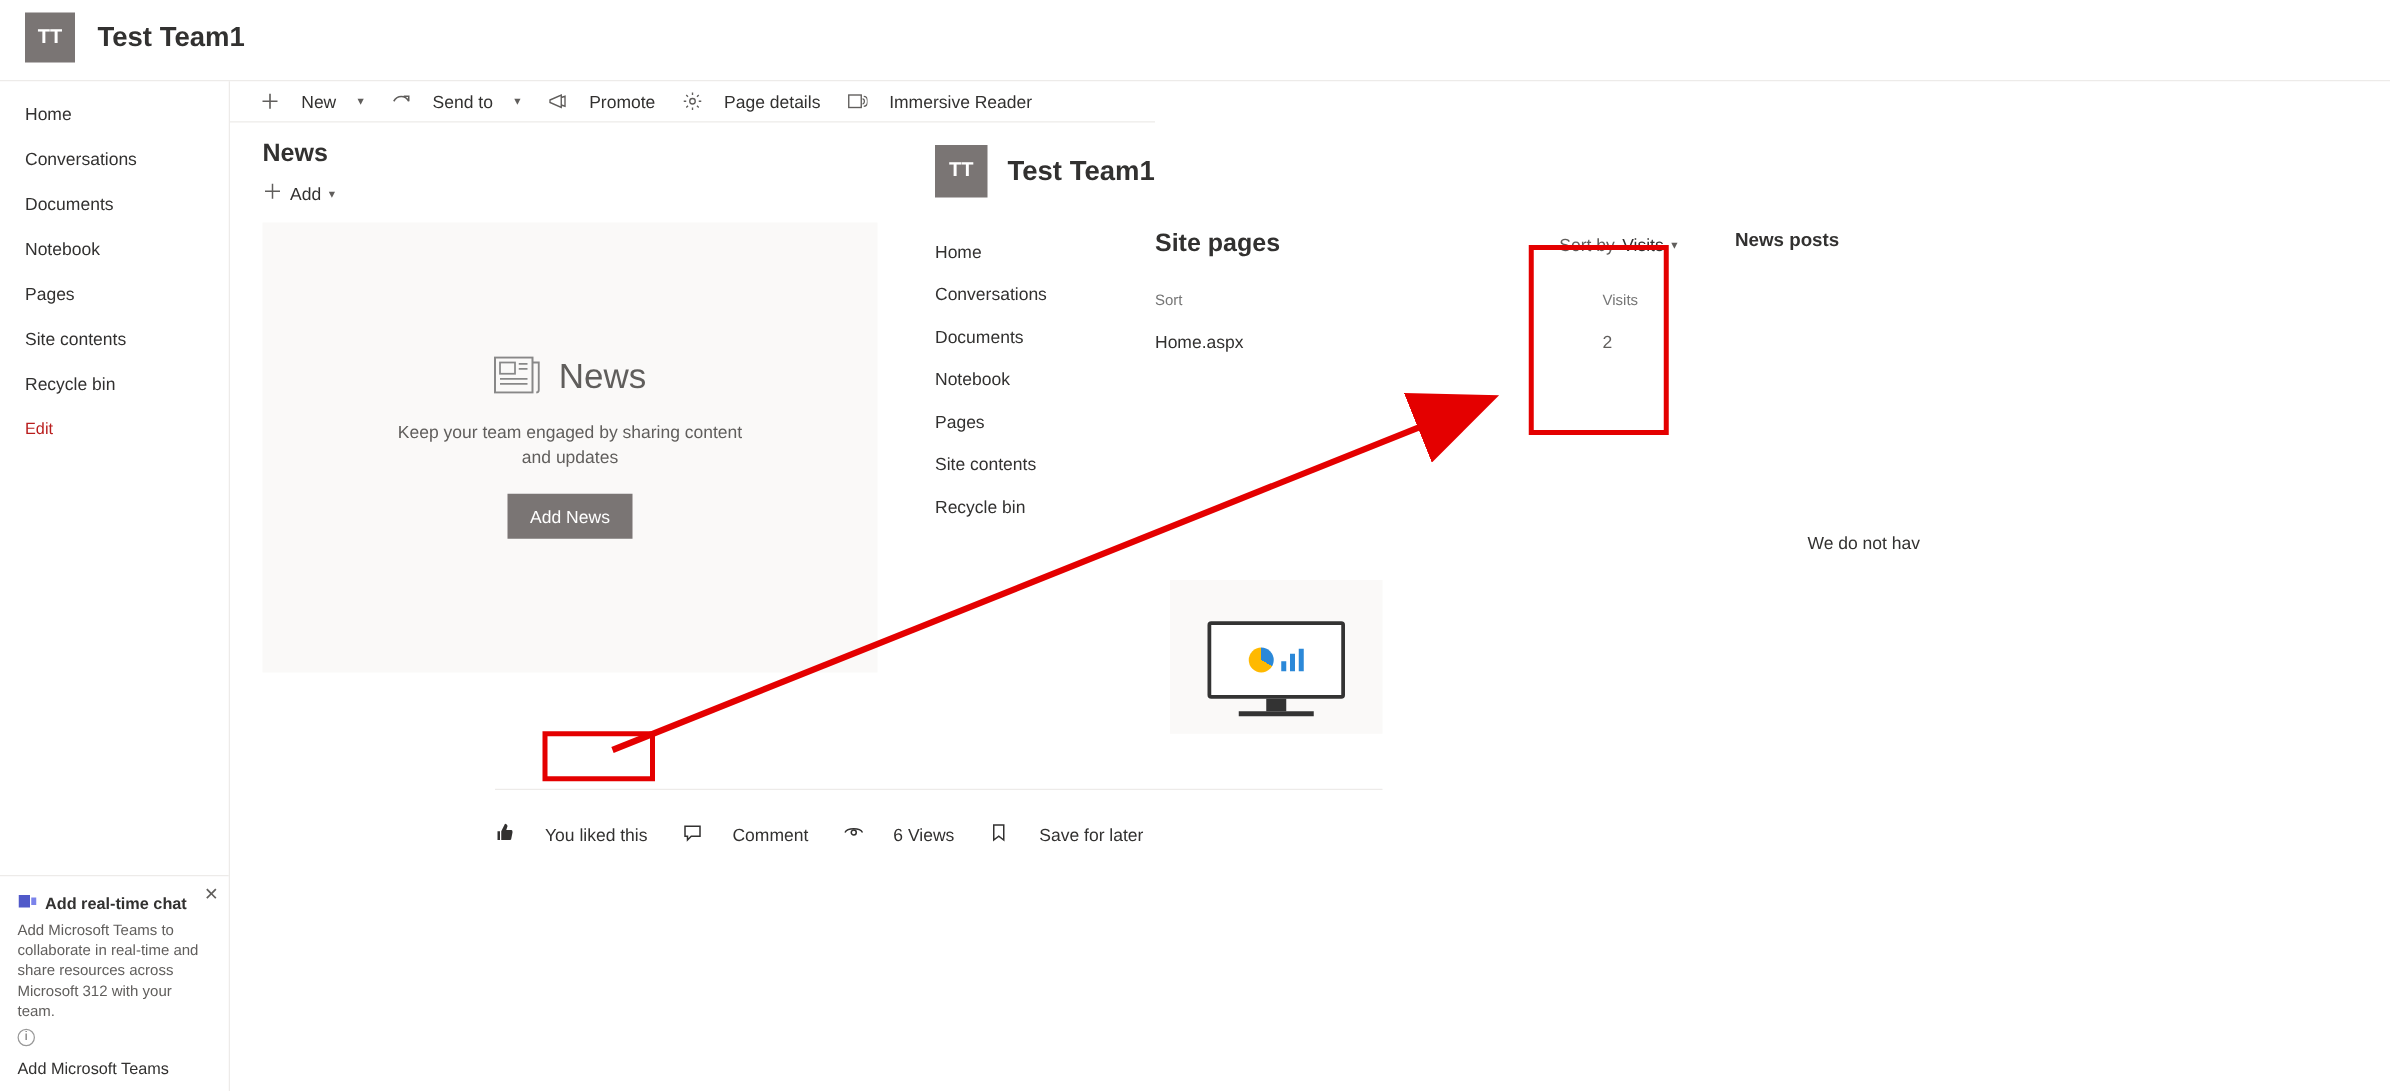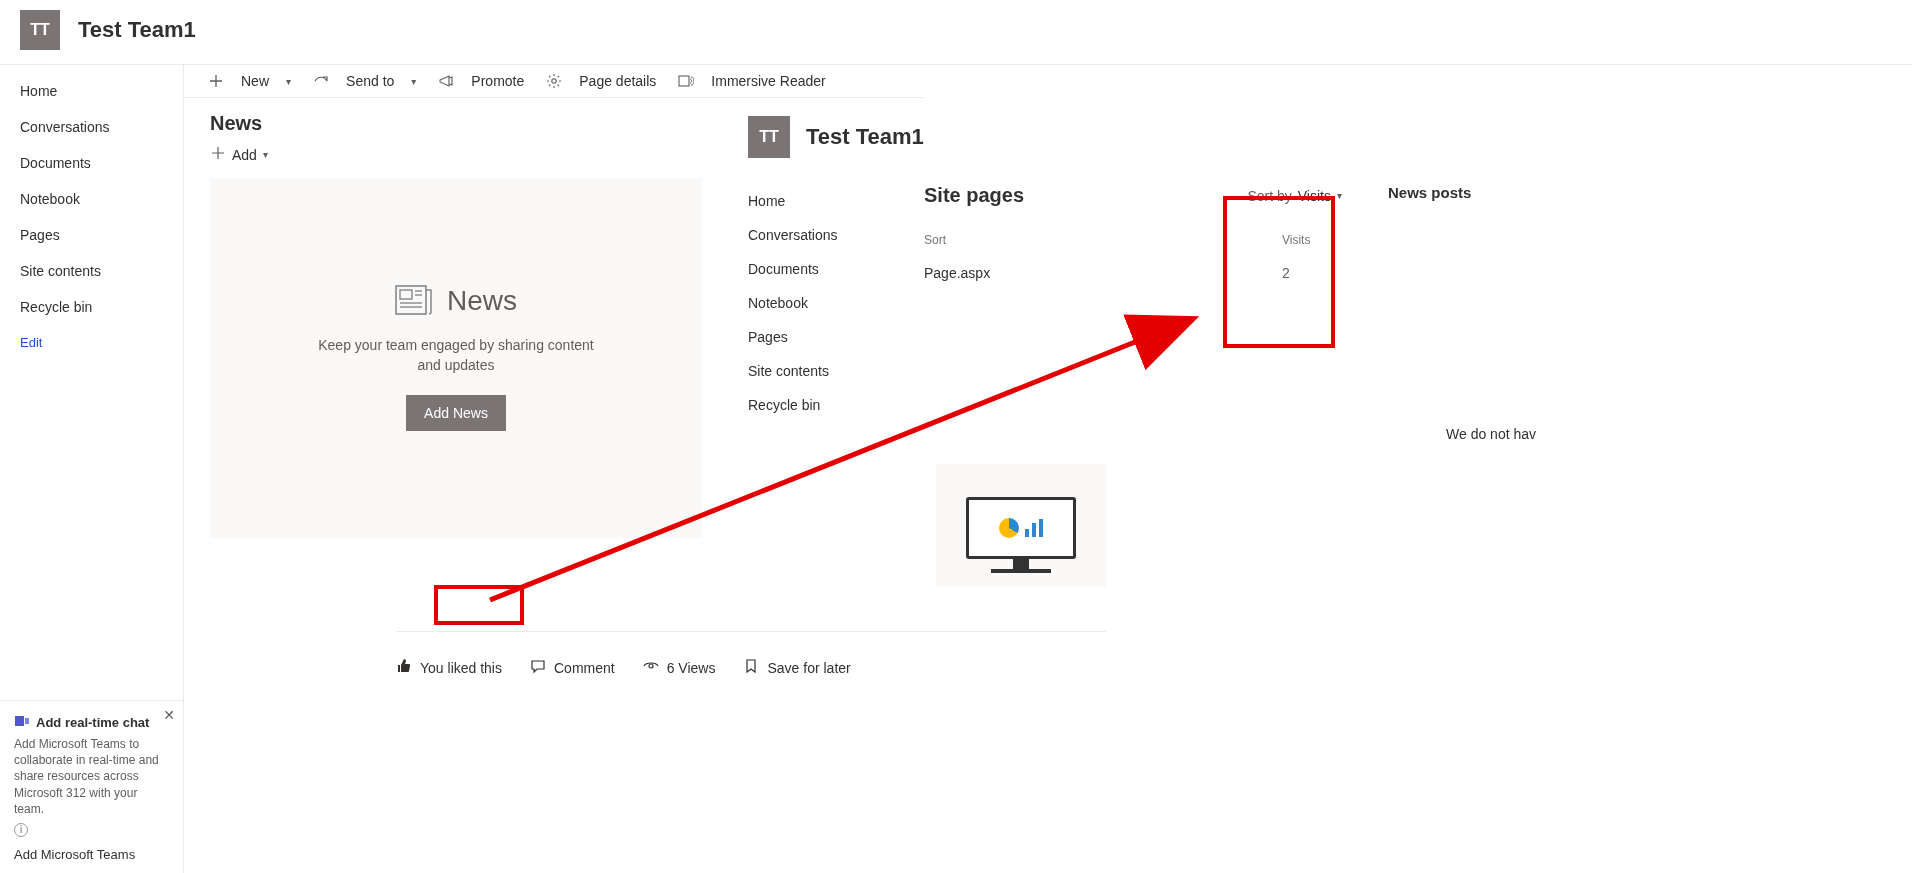--- a/index.html
+++ b/index.html
@@ -47,21 +47,21 @@
     flex-direction: column;
     position: relative;
   }
   .left-nav a {
     display: block;
     padding: 10px 20px;
     color: #323130;
     text-decoration: none;
     font-size: 14px;
   }
-  .left-nav a.edit-link { color:#1d4ed8; font-size:13px; }
+  .left-nav a.edit-link { color:#b91c1c; font-size:13px; }
 
   .teams-promo {
     margin-top: auto;
     border-top:1px solid #edebe9;
     padding: 12px 14px 12px 14px;
     font-size:12px;
     color:#605e5c;
     position: relative;
   }
   .teams-promo .close-x {
@@ -147,21 +147,21 @@
   
   .social-row {
     position:absolute;
     top:566px; left:212px;
     width:710px;
     border-top:1px solid #edebe9;
     padding-top:26px;
     display:flex; align-items:center; gap:28px;
     font-size:14px;
   }
-  .social-row .item { display:flex; align-items:center; gap:8px; cursor:pointer; }
+  .social-row .item { display:flex; align-items:center; gap:24px; cursor:pointer; }
 
   
   .overlay {
     position:absolute;
     top:100px; left:730px;
     width:830px; height:364px;
     background:#fff;
   }
   .ov-header { display:flex; align-items:center; padding:16px 18px 20px 18px; }
   .ov-header .site-logo{ width:42px;height:42px; }
@@ -402,21 +402,21 @@
           <span class="val">Visits</span>
           <span class="chev">▾</span>
         </div>
       </div>
       <div class="ov-list">
         <div class="hdr">
           <div class="col-name">Sort</div>
           <div class="col-visits">Visits</div>
         </div>
         <div class="row">
-          <div class="c1">Page.aspx</div>
+          <div class="c1">Home.aspx</div>
           <div class="c2">2</div>
         </div>
       </div>
     </div>
     <div class="ov-right">News posts</div>
   </div>
 </div>
 
 <div class="truncated">We do not hav</div>
 

